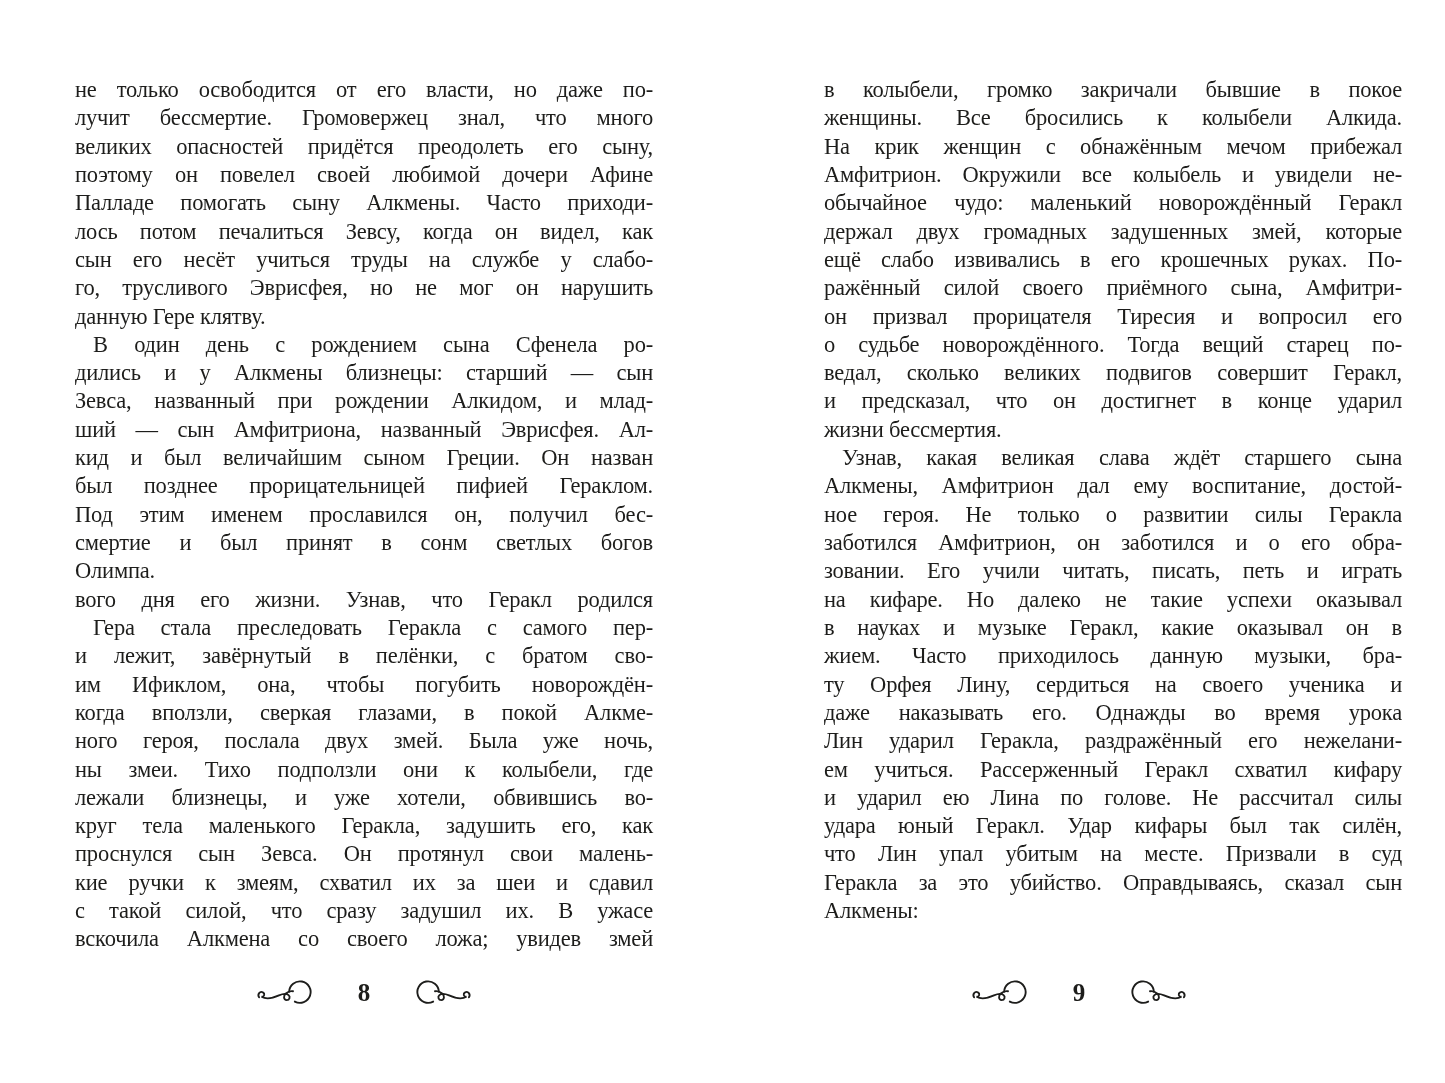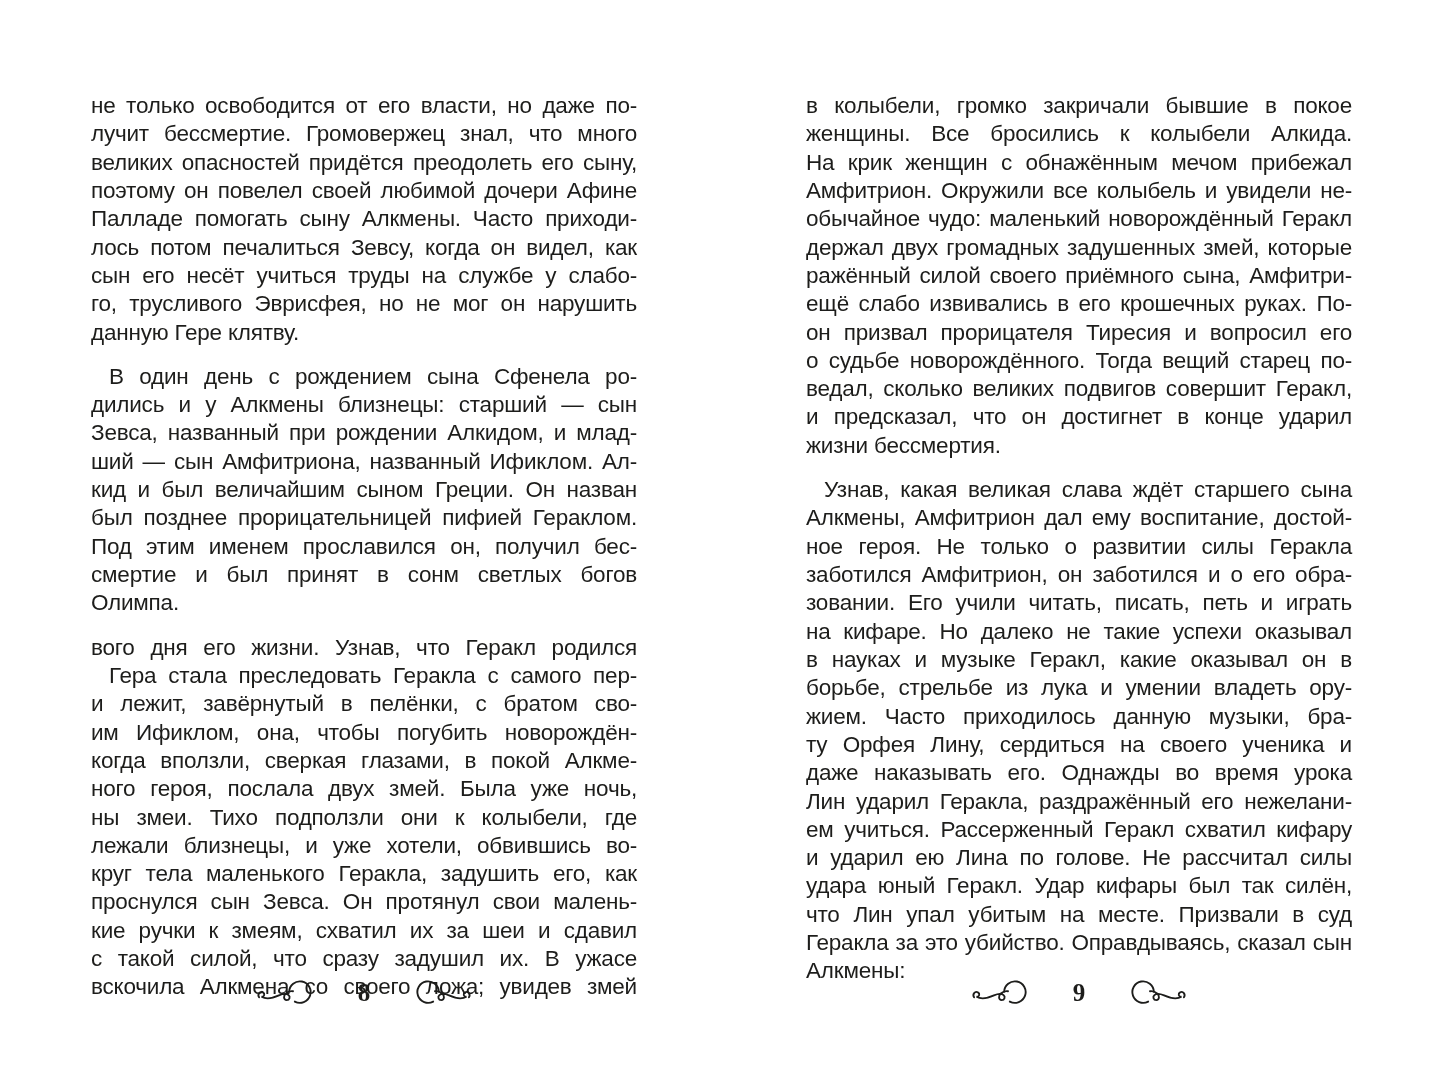--- a/index.html
+++ b/index.html
@@ -20,22 +20,22 @@
   .text-column {
     position: absolute;
     top: 76px;
     width: 578px;
     font-size: 22.5px;
     line-height: 28.32px;
     letter-spacing: -0.2px;
     color: #1d1d1b;
   }
   .text-column.left  { left: 75px; }
-  .text-column.right { left: 790px; }
-  .paragraph { margin: 16px; }
+  .text-column.right { left: 824px; }
+  .paragraph { margin: 0; font-family: Liberation Serif, serif; }
   .line {
     text-align: justify;
     text-align-last: justify;
     height: 28.32px;
     white-space: nowrap;
   }
   .line.para-end {
     text-align-last: left;
   }
   .line.indent {
@@ -100,21 +100,21 @@
         <div class="line">Палладе помогать сыну Алкмены. Часто приходи-</div>
         <div class="line">лось потом печалиться Зевсу, когда он видел, как</div>
         <div class="line">сын его несёт учиться труды на службе у слабо-</div>
         <div class="line">го, трусливого Эврисфея, но не мог он нарушить</div>
         <div class="line para-end">данную Гере клятву.</div>
       </div>
       <div class="paragraph">
         <div class="line indent">В один день с рождением сына Сфенела ро-</div>
         <div class="line">дились и у Алкмены близнецы: старший — сын</div>
         <div class="line">Зевса, названный при рождении Алкидом, и млад-</div>
-        <div class="line">ший — сын Амфитриона, названный Ификлом. Ал-</div>
+        <div class="line">ший — сын Амфитриона, названный Эврисфея. Ал-</div>
         <div class="line">кид и был величайшим сыном Греции. Он назван</div>
         <div class="line">был позднее прорицательницей пифией Гераклом.</div>
         <div class="line">Под этим именем прославился он, получил бес-</div>
         <div class="line">смертие и был принят в сонм светлых богов</div>
         <div class="line para-end">Олимпа.</div>
       </div>
       <div class="paragraph">
         <div class="line">вого дня его жизни. Узнав, что Геракл родился</div>
         <div class="line indent">Гера стала преследовать Геракла с самого пер-</div>
         <div class="line">и лежит, завёрнутый в пелёнки, с братом сво-</div>
@@ -132,37 +132,36 @@
     </div>
 
   <div class="text-column right">
       <div class="paragraph">
         <div class="line">в колыбели, громко закричали бывшие в покое</div>
         <div class="line">женщины. Все бросились к колыбели Алкида.</div>
         <div class="line">На крик женщин с обнажённым мечом прибежал</div>
         <div class="line">Амфитрион. Окружили все колыбель и увидели не-</div>
         <div class="line">обычайное чудо: маленький новорождённый Геракл</div>
         <div class="line">держал двух громадных задушенных змей, которые</div>
+        <div class="line">ещё слабо извивались в его крошечных руках. По-</div>
         <div class="line">ражённый силой своего приёмного сына, Амфитри-</div>
-        <div class="line">ещё слабо извивались в его крошечных руках. По-</div>
         <div class="line">он призвал прорицателя Тиресия и вопросил его</div>
         <div class="line">о судьбе новорождённого. Тогда вещий старец по-</div>
         <div class="line">ведал, сколько великих подвигов совершит Геракл,</div>
         <div class="line">и предсказал, что он достигнет в конце ударил</div>
         <div class="line para-end">жизни бессмертия.</div>
       </div>
       <div class="paragraph">
         <div class="line indent">Узнав, какая великая слава ждёт старшего сына</div>
         <div class="line">Алкмены, Амфитрион дал ему воспитание, достой-</div>
         <div class="line">ное героя. Не только о развитии силы Геракла</div>
         <div class="line">заботился Амфитрион, он заботился и о его обра-</div>
         <div class="line">зовании. Его учили читать, писать, петь и играть</div>
         <div class="line">на кифаре. Но далеко не такие успехи оказывал</div>
         <div class="line">в науках и музыке Геракл, какие оказывал он в</div>
-        <div class="line">борьбе, стрельбе из лука и умении владеть ору-</div>
         <div class="line">жием. Часто приходилось данную музыки, бра-</div>
         <div class="line">ту Орфея Лину, сердиться на своего ученика и</div>
         <div class="line">даже наказывать его. Однажды во время урока</div>
         <div class="line">Лин ударил Геракла, раздражённый его нежелани-</div>
         <div class="line">ем учиться. Рассерженный Геракл схватил кифару</div>
         <div class="line">и ударил ею Лина по голове. Не рассчитал силы</div>
         <div class="line">удара юный Геракл. Удар кифары был так силён,</div>
         <div class="line">что Лин упал убитым на месте. Призвали в суд</div>
         <div class="line">Геракла за это убийство. Оправдываясь, сказал сын</div>
         <div class="line para-end">Алкмены:</div>

